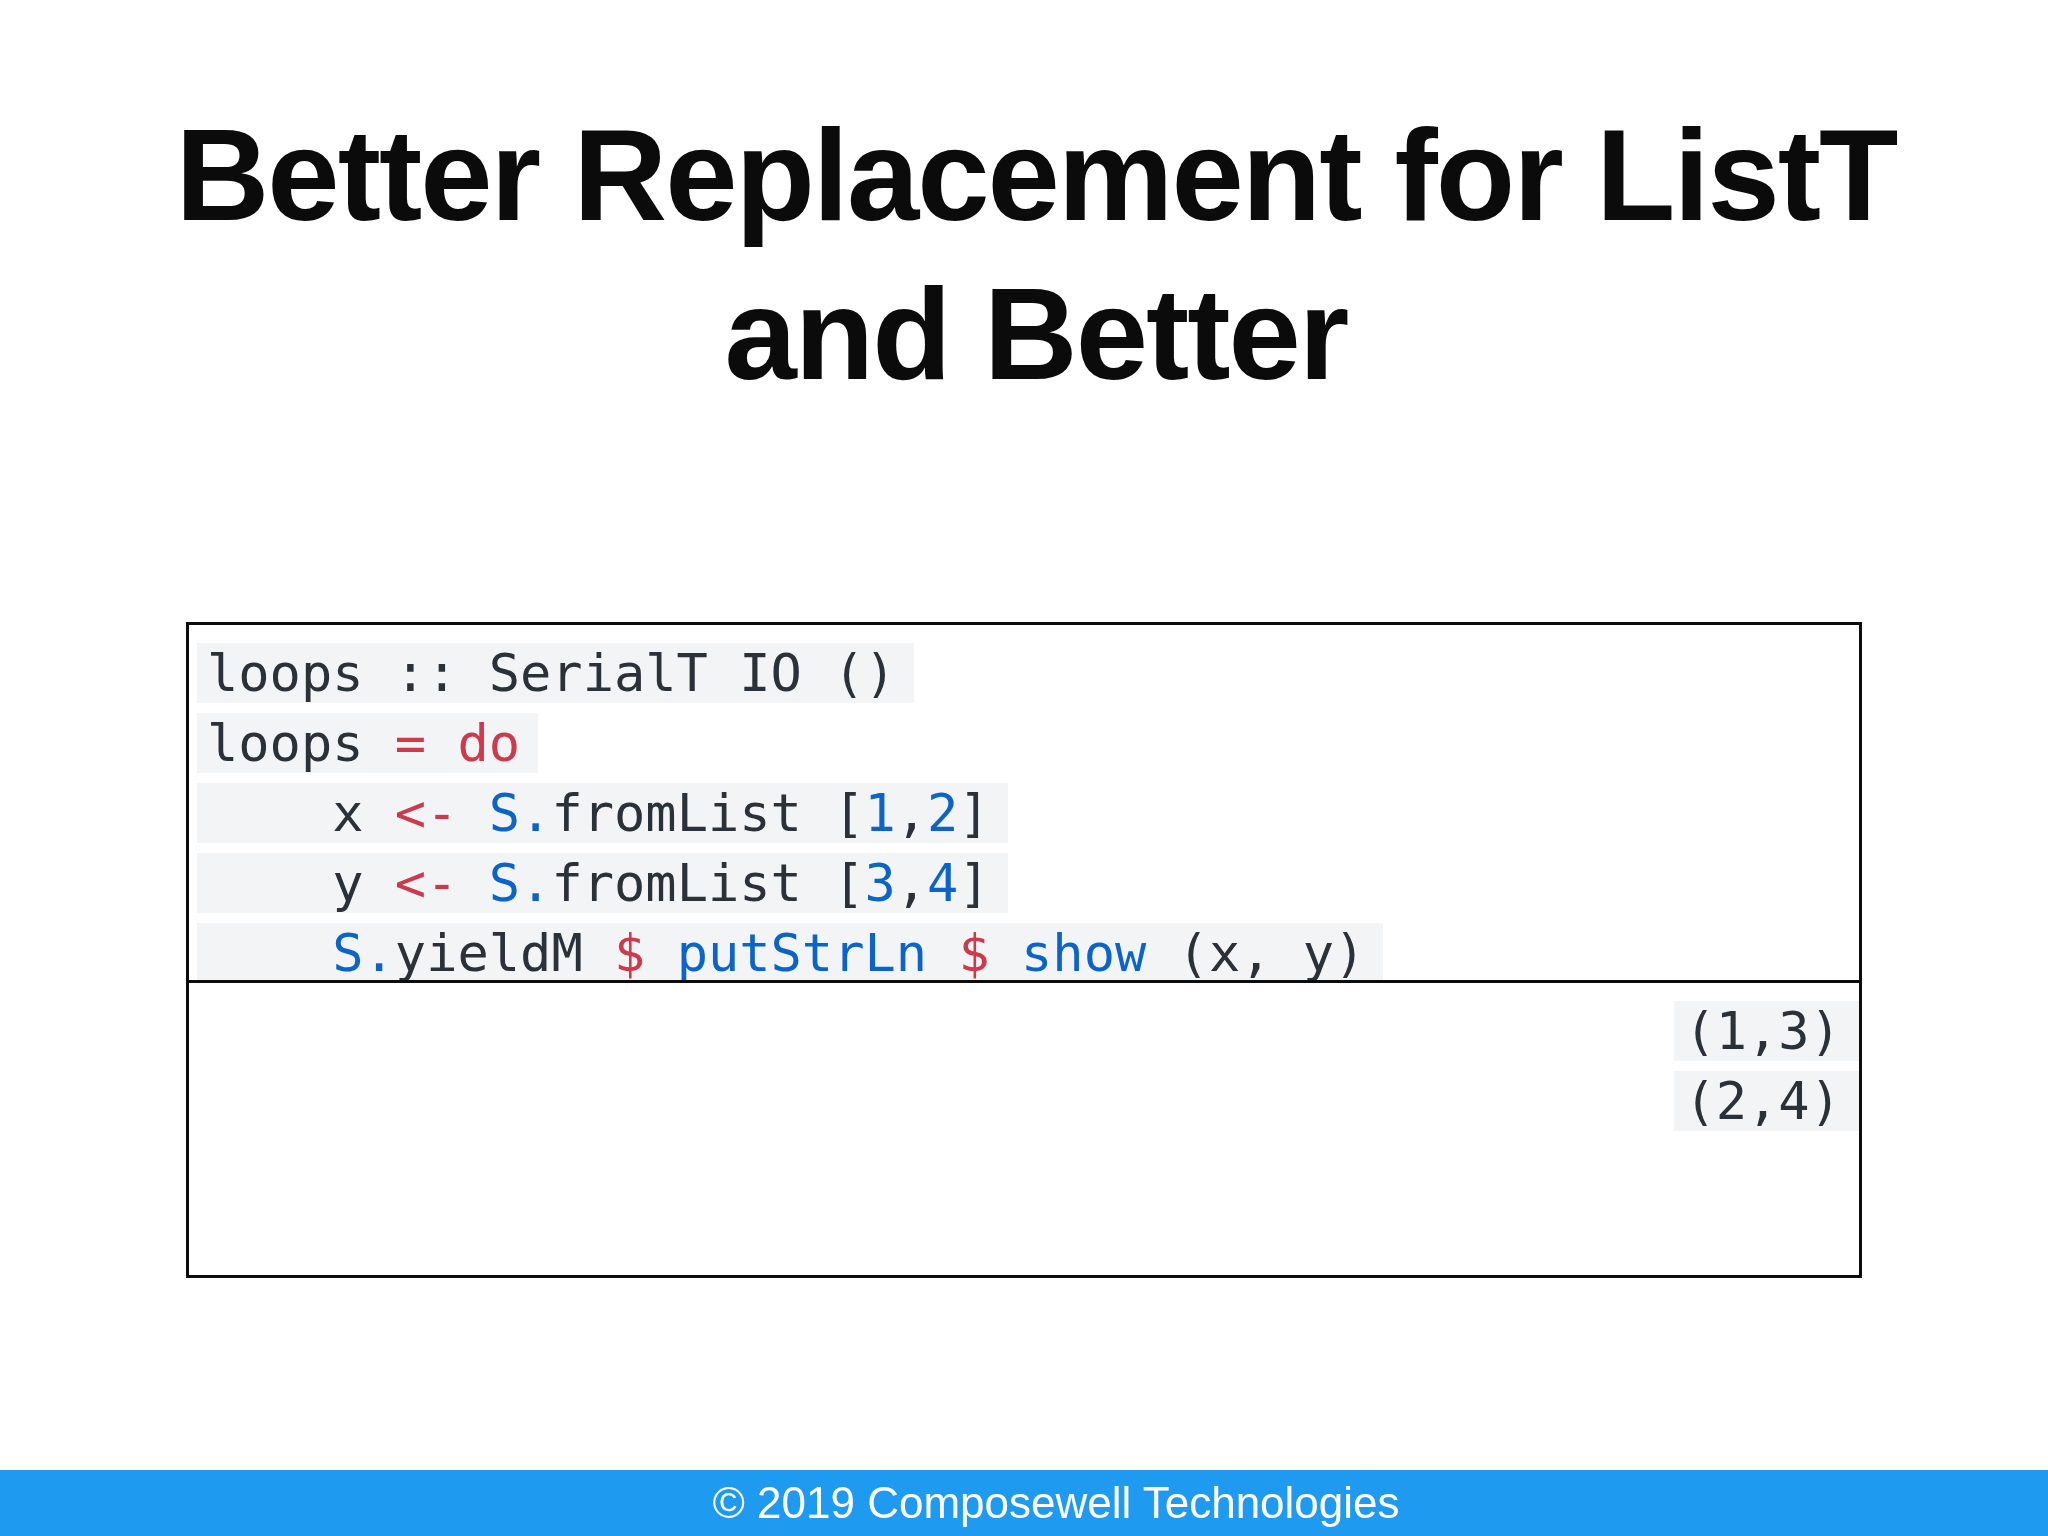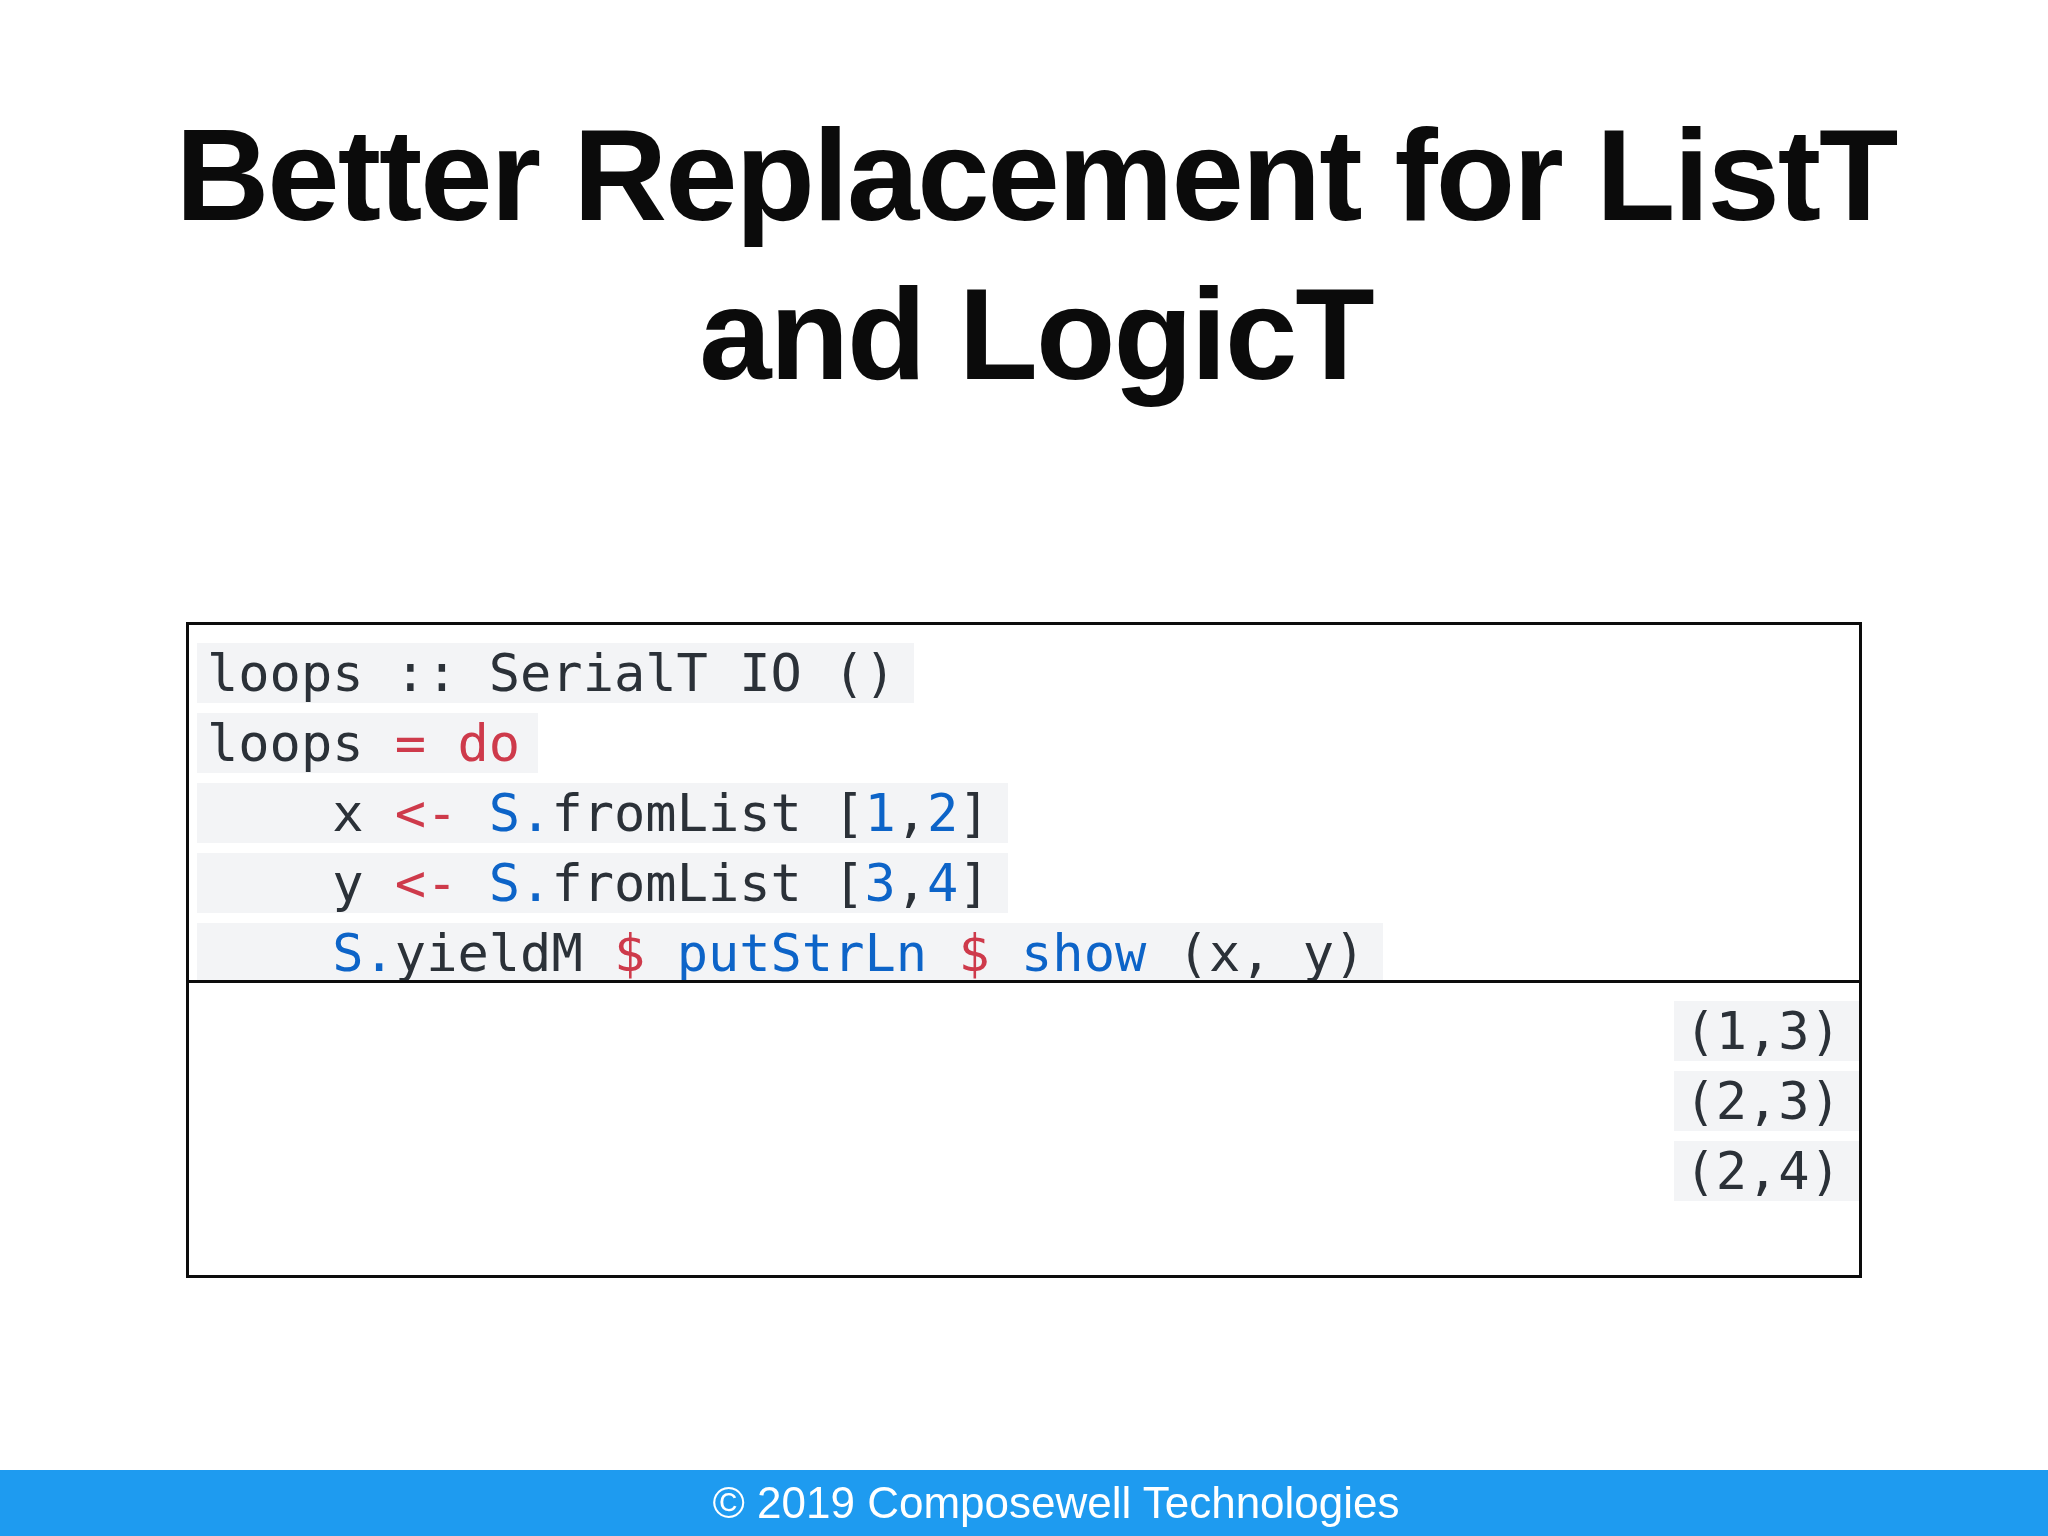--- a/index.html
+++ b/index.html
@@ -70,28 +70,28 @@
     padding-left: 32px;
   }
 </style>
 </head>
 <body>
 
 <div class="slide">
 
   <h1 class="title">
     <span>Better Replacement for ListT</span><br>
-    <span>and LogicT</span>
+    <span>and Better</span>
   </h1>
 
   <div class="box code-box">
     <pre class="code"><div class="code-line"><span class="hl"><span class="c-dark">loops :: SerialT IO ()</span></span></div><div class="code-line"><span class="hl"><span class="c-dark">loops </span><span class="c-red">=</span><span class="c-dark"> </span><span class="c-red">do</span></span></div><div class="code-line"><span class="hl"><span class="c-dark">    x </span><span class="c-red">&lt;-</span><span class="c-dark"> </span><span class="c-blue">S.</span><span class="c-dark">fromList [</span><span class="c-blue">1</span><span class="c-dark">,</span><span class="c-blue">2</span><span class="c-dark">]</span></span></div><div class="code-line"><span class="hl"><span class="c-dark">    y </span><span class="c-red">&lt;-</span><span class="c-dark"> </span><span class="c-blue">S.</span><span class="c-dark">fromList [</span><span class="c-blue">3</span><span class="c-dark">,</span><span class="c-blue">4</span><span class="c-dark">]</span></span></div><div class="code-line"><span class="hl"><span class="c-dark">    </span><span class="c-blue">S.</span><span class="c-dark">yieldM </span><span class="c-red">$</span><span class="c-dark"> </span><span class="c-blue">putStrLn</span><span class="c-dark"> </span><span class="c-red">$</span><span class="c-dark"> </span><span class="c-blue">show</span><span class="c-dark"> (x, y)</span></span></div></pre>
   </div>
 
   <div class="box output-box">
-    <pre class="code"><div class="code-line"><span class="hl"><span class="c-dark">(1,3)</span></span></div><div class="code-line"><span class="hl"><span class="c-dark">(2,3)</span></span></div><div class="code-line"><span class="hl"><span class="c-dark">(2,4)</span></span></div></pre>
+    <pre class="code"><div class="code-line"><span class="hl"><span class="c-dark">(1,3)</span></span></div><div class="code-line"><span class="hl"><span class="c-dark">(2,4)</span></span></div></pre>
   </div>
 
   <footer class="footer">
     <span>© 2019 Composewell Technologies</span>
   </footer>
 
 </div>
 
 </body></html>

